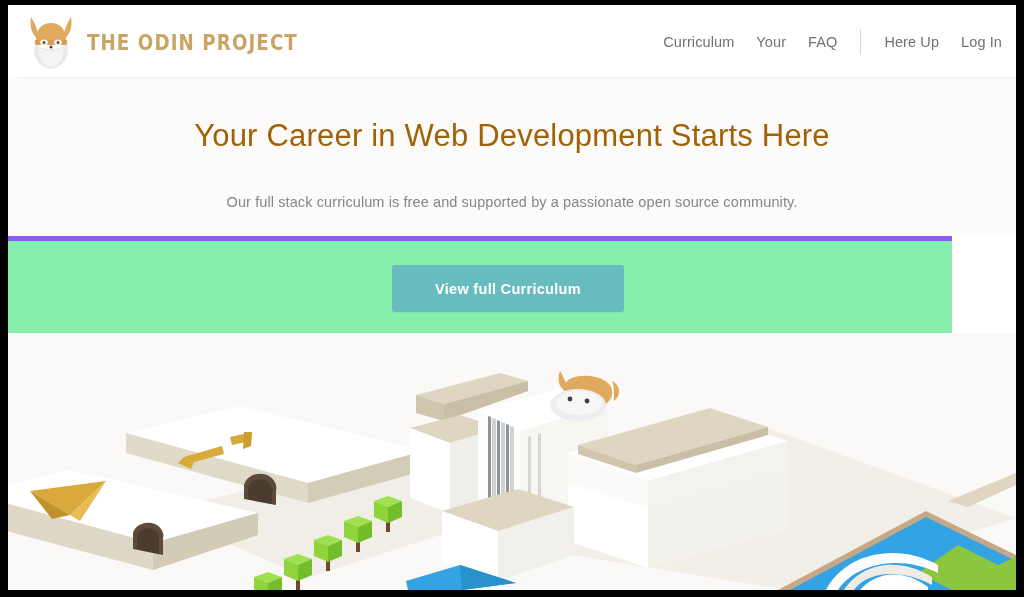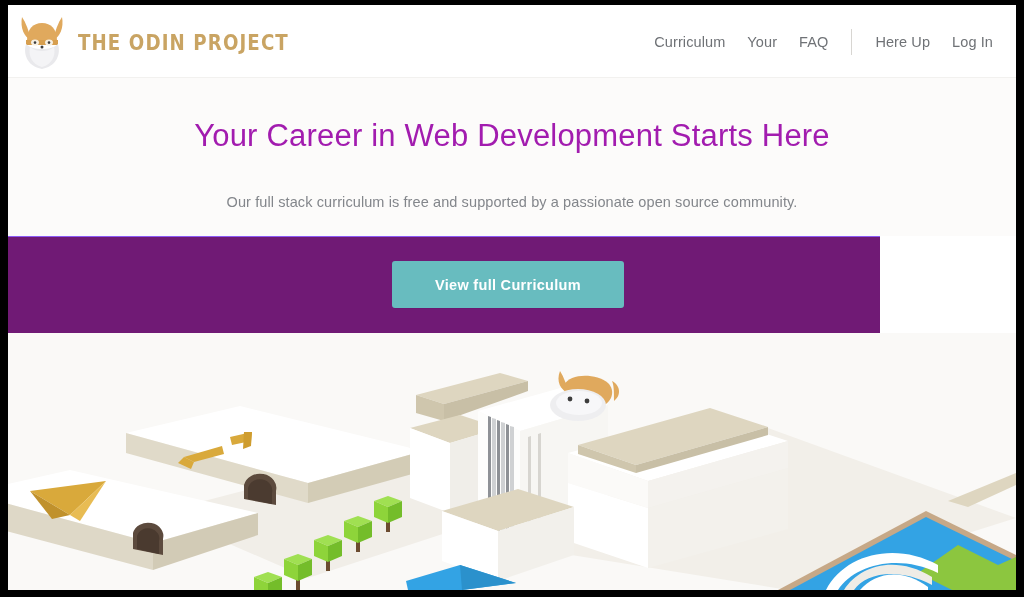--- a/index.html
+++ b/index.html
@@ -19,21 +19,21 @@
     top: 5px;
     width: 1008px;
     height: 585px;
     overflow: hidden;
     background: #ffffff;
   }
 
   
   #header {
     position: absolute;
-    left: 0; top: 0;
+    left: 9px; top: 0;
     width: 1008px;
     height: 73px;
     background: #ffffff;
     border-bottom: 1px solid #f2f1ef;
   }
 
   #brand {
     position: absolute;
     left: 8px; top: 6px;
     height: 62px;
@@ -99,21 +99,21 @@
     width: 1008px;
     height: 158px;
     background: #fcfbfa;
     text-align: center;
   }
 
   #headline {
     position: absolute;
     left: 0; right: 0;
     top: 40px;
-    color: #a21caf;
+    color: #a16207;
     font-size: 31px;
     font-weight: 400;
     letter-spacing: .2px;
     font-family: "Liberation Sans", sans-serif;
   }
 
   #subheadline {
     position: absolute;
     left: 0; right: 0;
     top: 100px;
@@ -121,24 +121,24 @@
     font-size: 14.5px;
     font-weight: 400;
     letter-spacing: .1px;
     margin-top: 16px;
   }
 
   
   #cta-band {
     position: absolute;
     left: 0; top: 231px;
-    width: 872px;
+    width: 944px;
     height: 97px;
-    background: #701a75;
-    border-top: 1px solid #8b5cf6;
+    background: #86efac;
+    border-top: 5px solid #8b5cf6;
   }
 
   #cta-button {
     position: absolute;
     left: 384px; top: 24px;
     width: 232px; height: 47px;
     background: #68bcbf;
     border: 0;
     border-radius: 3px;
     color: #ffffff;

